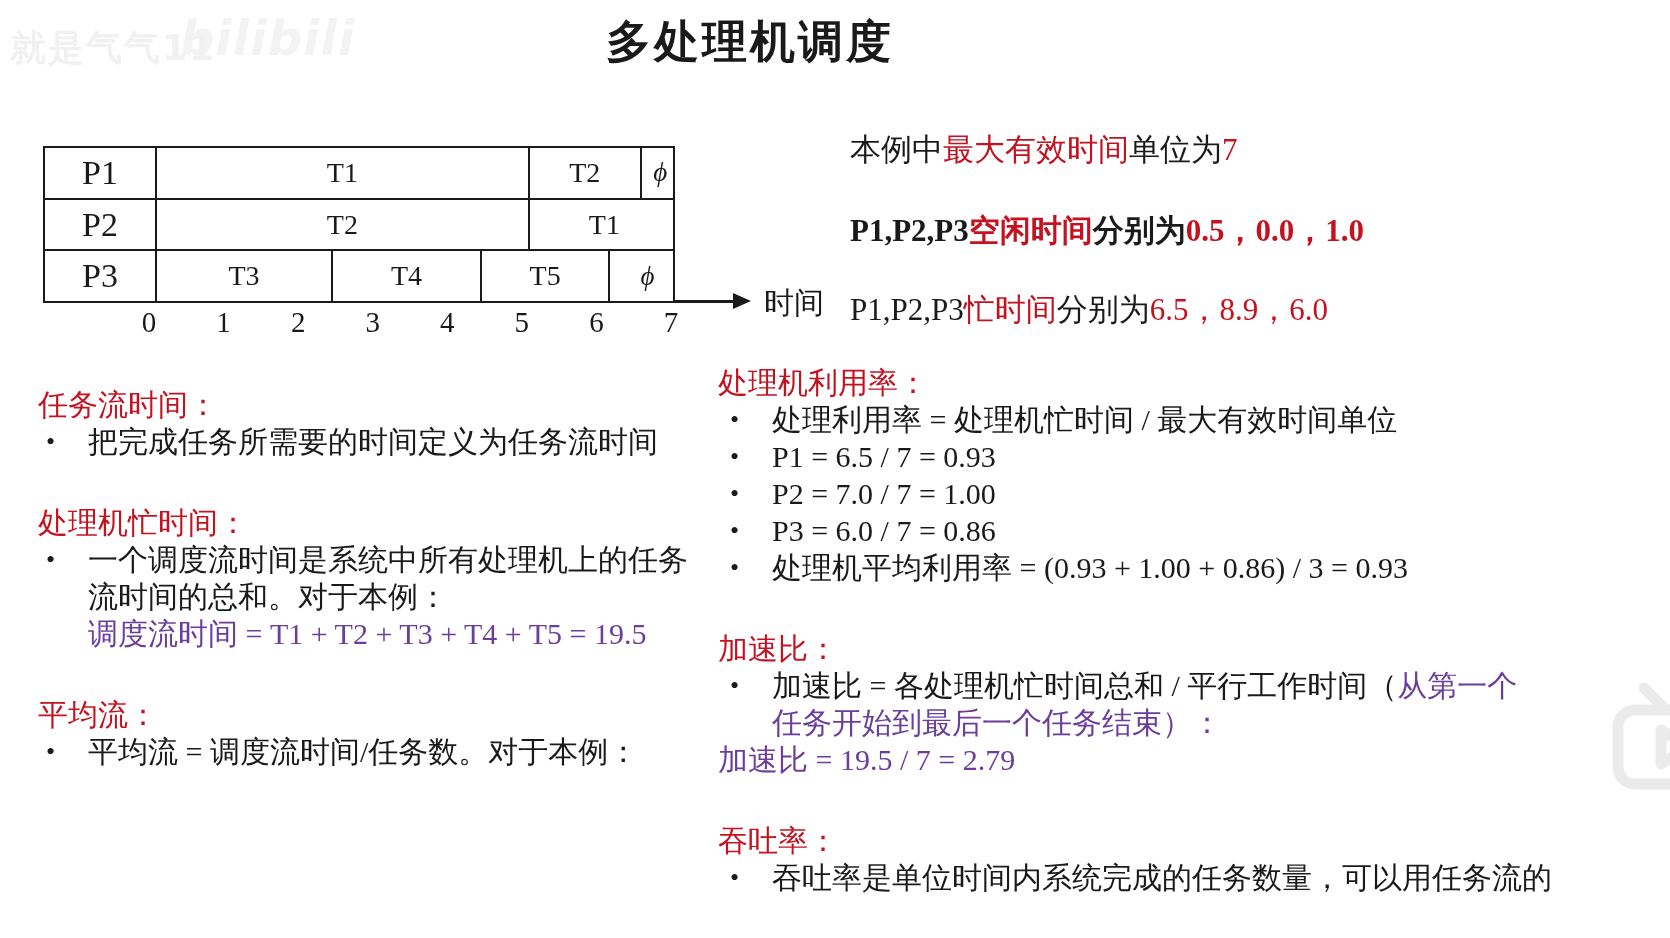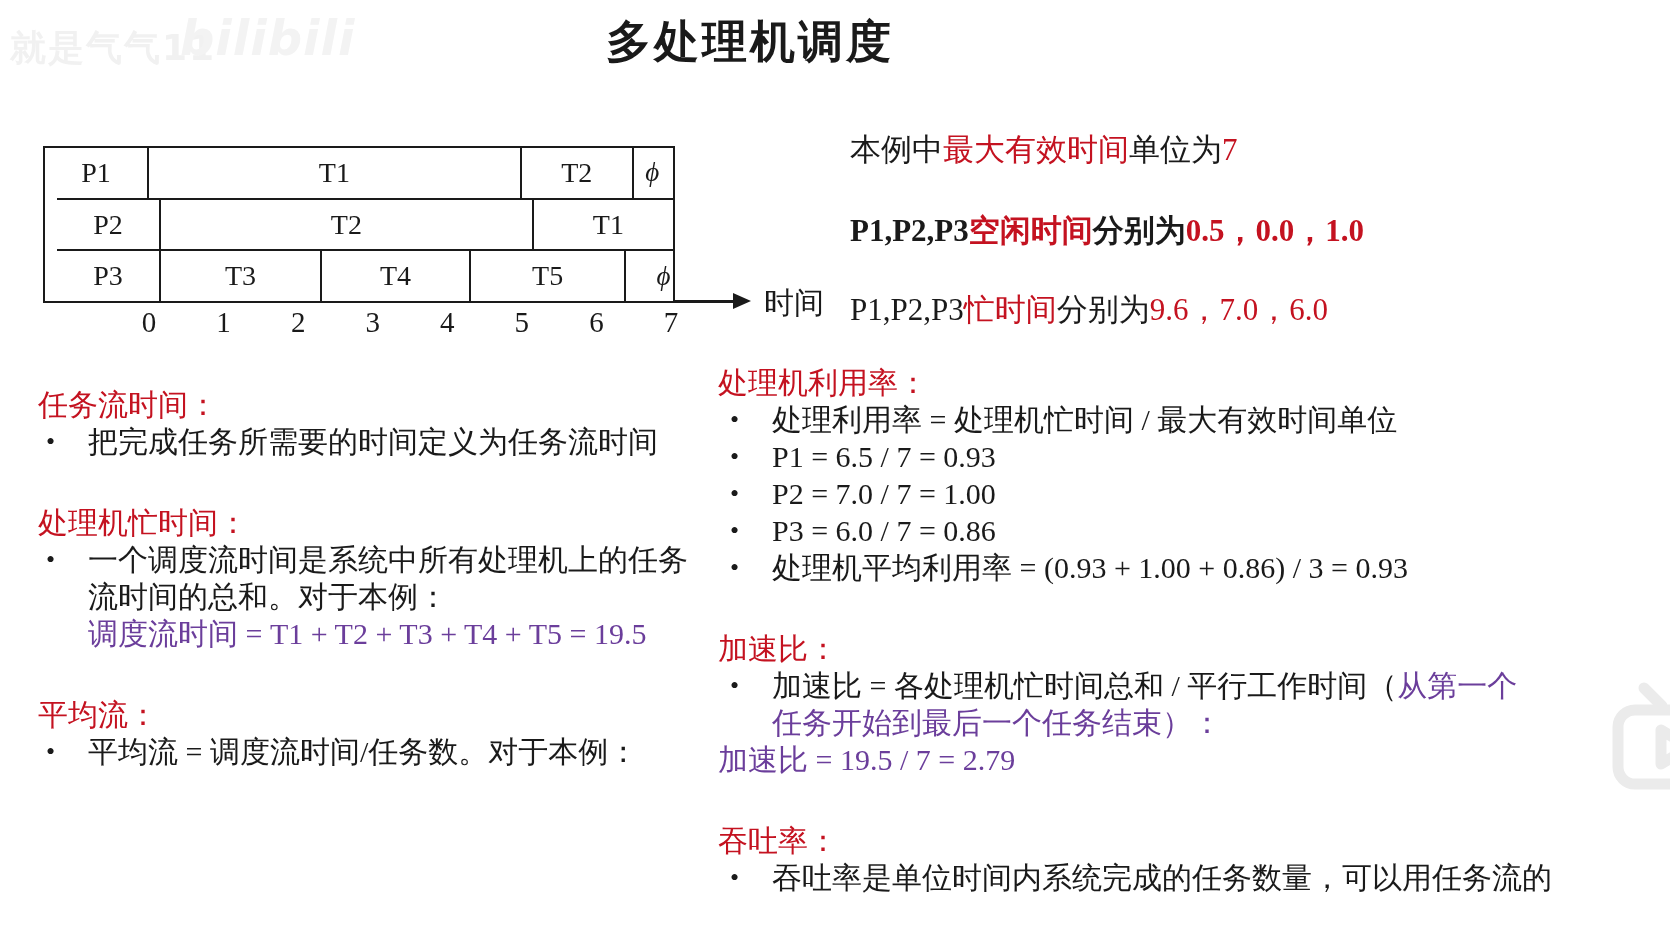--- a/index.html
+++ b/index.html
@@ -17,23 +17,23 @@
     font-family:"DejaVu Sans","Liberation Sans",sans-serif;letter-spacing:1px;}
   #wm-tv{left:1606px;top:680px;}
 
   
   #page-title{left:606px;top:12px;font-size:45px;font-weight:bold;letter-spacing:3px;}
 
   
   #chart{left:43px;top:146px;width:632px;height:157px;border:2px solid var(--ink);
     box-sizing:border-box;display:flex;flex-direction:column;}
   .crow{flex:1;display:flex;box-sizing:border-box;}
-  .crow + .crow{border-top:2px solid var(--ink);margin-left:12px;}
-  .clabel{width:104px;border-right:2px solid var(--ink);display:flex;align-items:center;
-    justify-content:center;font-size:28px;box-sizing:border-box;flex:none;}
+  .crow + .crow{border-top:2px solid var(--ink);}
+  .clabel{width:112px;border-right:2px solid var(--ink);display:flex;align-items:center;
+    justify-content:center;font-size:34px;box-sizing:border-box;flex:none;}
   .cseg{display:flex;align-items:center;justify-content:center;font-size:28px;
     box-sizing:border-box;flex:none;}
   .cseg.divider{border-right:2px solid var(--ink);}
   .phi{font-style:italic;font-size:27px;}
   .tick{position:absolute;transform:translateX(-50%);font-size:29px;top:306px;}
   #arrow-line{left:675px;top:300px;width:60px;height:3px;background:var(--ink);}
   #arrow-head{left:733px;top:293px;width:0;height:0;border-left:18px solid var(--ink);
     border-top:8px solid transparent;border-bottom:8px solid transparent;}
   #axis-label{left:764px;top:283px;font-size:30px;}
 
@@ -93,27 +93,27 @@
       <div class="clabel">P2</div>
       <div class="cseg divider" style="width: 372.857px;">
         <span>T2</span>
       </div>
       <div class="cseg" style="width: 149.143px;">
         <span>T1</span>
       </div>
     </div>
     <div class="crow">
       <div class="clabel">P3</div>
-      <div class="cseg divider" style="width: 161px;">
+      <div class="cseg divider" style="width: 176px;">
         <span>T3</span>
       </div>
       <div class="cseg divider" style="width: 149.143px;">
         <span>T4</span>
       </div>
-      <div class="cseg divider" style="width: 155px;">
+      <div class="cseg divider" style="width: 128px;">
         <span>T5</span>
       </div>
       <div class="cseg" style="width: 74.5714px;">
         <span class="phi">ϕ</span>
       </div>
     </div>
   </div>
 <div id="axis">
     <span class="abs tick" style="left: 149px;">0</span>
     <span class="abs tick" style="left: 223.571px;">1</span>
@@ -123,21 +123,21 @@
     <span class="abs tick" style="left: 521.857px;">5</span>
     <span class="abs tick" style="left: 596.429px;">6</span>
     <span class="abs tick" style="left: 671px;">7</span>
   </div>
 <div class="abs" id="arrow-line"></div>
 <div class="abs" id="arrow-head"></div>
 <div class="abs" id="axis-label">时间</div>
 
 <div class="abs fact" id="fact-0"><span class="c-black">本例中</span><span class="c-red">最大有效时间</span><span class="c-black">单位为</span><span class="c-red">7</span></div>
 <div class="abs fact" id="fact-1"><span class="c-black">P1,P2,P3</span><span class="c-red">空闲时间</span><span class="c-black">分别为</span><span class="c-red">0.5，0.0，1.0</span></div>
-<div class="abs fact" id="fact-2"><span class="c-black">P1,P2,P3</span><span class="c-red">忙时间</span><span class="c-black">分别为</span><span class="c-red">9.6，7.0，6.0</span></div>
+<div class="abs fact" id="fact-2"><span class="c-black">P1,P2,P3</span><span class="c-red">忙时间</span><span class="c-black">分别为</span><span class="c-red">6.5，8.9，6.0</span></div>
 
 <div class="abs" id="left-col">
     <div class="sec">
       <div class="heading">任务流时间：</div>
       <div class="line bullet">
         <span class="dot">•</span>
         <span class="txt"><span class="c-black">把完成任务所需要的时间定义为任务流时间</span></span>
       </div>
     </div>
     <div class="sec">

